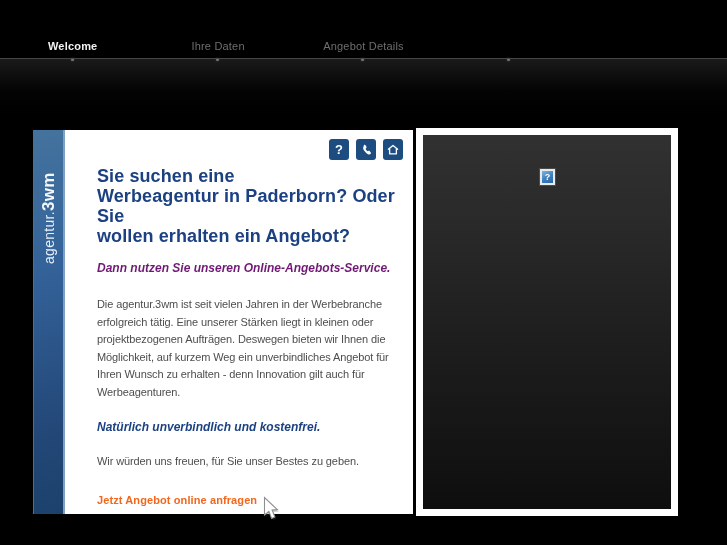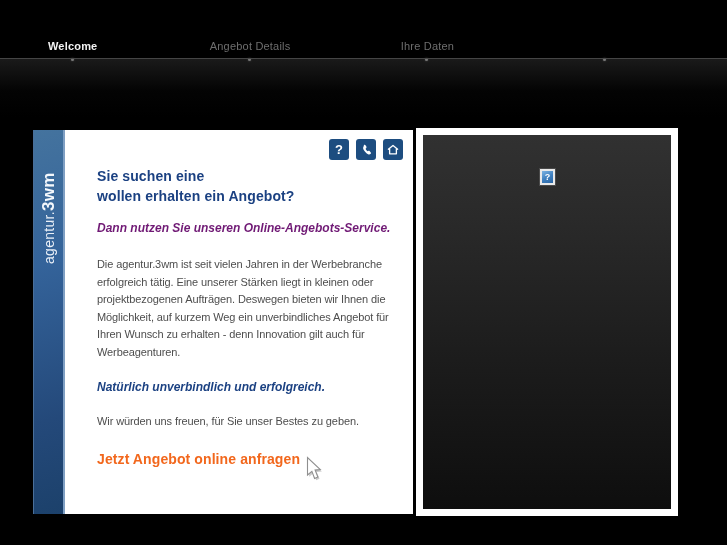--- a/index.html
+++ b/index.html
@@ -2,21 +2,21 @@
 <html><head>
 <meta charset="utf-8">
 <style>
   * { margin:0; padding:0; box-sizing:border-box; }
   html,body { width:727px; height:545px; background:#000; }
   body { font-family:"Liberation Sans", sans-serif; position:relative; overflow:hidden; }
 
   .stage { position:absolute; left:0; top:0; width:727px; height:545px; background:#000; }
 
   
-  .nav-steps { position:absolute; top:0; left:0; width:727px; height:64px; display:flex;gap:32px; }
+  .nav-steps { position:absolute; top:0; left:0; width:727px; height:64px; display:flex; }
   .step { width:20%; position:relative; height:64px; }
   .step-label {
     position:absolute; bottom:12px; left:0; width:100%; text-align:center;
     font-size:11px; color:#6e6e6e; letter-spacing:.2px;
   }
   .step.active .step-label { color:#f2f2f2; font-weight:bold; }
   .step-dot {
     position:absolute; top:58px; left:50%; margin-left:-2px;
     width:3px; height:3px; border-radius:50%; background:#a8a8a8;
     box-shadow:0 0 2px rgba(255,255,255,.35);
@@ -46,39 +46,39 @@
 
   .icon-row { position:absolute; top:9px; right:10px; display:flex; gap:7px; }
   .icon-sq {
     width:20px; height:21px; background:#1d4d80; border-radius:3px;
     color:#fff; display:flex; align-items:center; justify-content:center;
     font-weight:bold; font-size:13px; cursor:pointer;
   }
   .icon-sq svg { display:block; }
 
   .page-title {
-    font-size:14px; font-weight:bold; color:#1b4182;
+    font-size:18px; font-weight:bold; color:#1b4182;
     line-height:20px; margin:0 0 15px; letter-spacing:.1px;
   }
   .subtitle {
     font-size:12px; font-weight:bold; font-style:italic; color:#701a75;
     margin:0 0 21px; white-space:nowrap;
   }
   .intro-text {
     font-size:11px; line-height:17.5px; color:#4d4d4d;
     letter-spacing:-.1px; margin:4px 0 19px; width:300px;
   }
   .note-text {
     font-size:12px; font-weight:bold; font-style:italic; color:#1b4182; margin:0 0 21px;
   }
   .closing-text { font-size:11px; color:#4d4d4d; letter-spacing:-.1px; margin:16px 0 23px; }
 
   .cta-row { position:relative; }
   .cta-link {
-    display:inline-block; font-size:14px; font-weight:bold; color:#f2671c;
+    display:inline-block; font-size:11px; font-weight:bold; color:#f2671c;
     text-decoration:none; cursor:pointer; letter-spacing:.1px;
   }
   .cursor-icon { display:inline-block; vertical-align:top; margin-left:3px; margin-top:4px; }
 
   
   .preview-panel {
     position:absolute; left:416px; top:128px; width:262px; height:388px;
     background:#fff; padding:7px;
   }
   .preview-area {
@@ -97,25 +97,25 @@
 <body>
 
 <div class="stage">
 
   <div class="nav-steps">
     <div class="step active">
       <span class="step-label">Welcome</span>
       <span class="step-dot"></span>
     </div>
     <div class="step">
-      <span class="step-label">Angebot Details</span>
+      <span class="step-label">Ihre Daten</span>
       <span class="step-dot"></span>
     </div>
     <div class="step">
-      <span class="step-label">Ihre Daten</span>
+      <span class="step-label">Angebot Details</span>
       <span class="step-dot"></span>
     </div>
     <div class="step">
       <span class="step-dot"></span>
     </div>
   </div>
   <div class="nav-line"></div>
   <div class="glow-band"></div>
 
   <div class="card">
@@ -136,28 +136,29 @@
         </span>
         <span class="icon-sq">
           <svg width="14" height="14" viewBox="0 0 24 24">
             <path fill="none" stroke="#ffffff" stroke-width="2.3" stroke-linecap="round" stroke-linejoin="round" d="M4 10.6 L12 4.2 L20 10.6 M6.2 9.4 V18.6 H17.8 V9.4"></path>
           </svg>
         </span>
       </div>
 
       <h1 class="page-title">
         <div>Sie suchen eine</div>
+        <div>Werbeagentur in Paderborn? Oder Sie</div>
         <div>wollen erhalten ein Angebot?</div>
       </h1>
 
       <p class="subtitle">Dann nutzen Sie unseren Online-Angebots-Service.</p>
 
       <p class="intro-text">Die agentur.3wm ist seit vielen Jahren in der Werbebranche erfolgreich tätig. Eine unserer Stärken liegt in kleinen oder projektbezogenen Aufträgen. Deswegen bieten wir Ihnen die Möglichkeit, auf kurzem Weg ein unverbindliches Angebot für Ihren Wunsch zu erhalten - denn Innovation gilt auch für Werbeagenturen.</p>
 
-      <p class="note-text">Natürlich unverbindlich und erfolgreich.</p>
+      <p class="note-text">Natürlich unverbindlich und kostenfrei.</p>
 
       <p class="closing-text">Wir würden uns freuen, für Sie unser Bestes zu geben.</p>
 
       <div class="cta-row">
         <a class="cta-link">Jetzt Angebot online anfragen</a><span class="cursor-icon">
           <svg width="19" height="27" viewBox="0 0 19 27">
             <path d="M4.5 3.5 L4.5 21 L8.9 17.4 L11.6 24.4 L14.9 23 L12.1 16.1 L17.3 15.6 Z" fill="rgba(70,70,70,.28)" transform="translate(1.6,1.8)"></path>
             <path d="M4.5 3.5 L4.5 21 L8.9 17.4 L11.6 24.4 L14.9 23 L12.1 16.1 L17.3 15.6 Z" fill="#ffffff" stroke="#8f8f8f" stroke-width="1.1"></path>
           </svg>
         </span>

